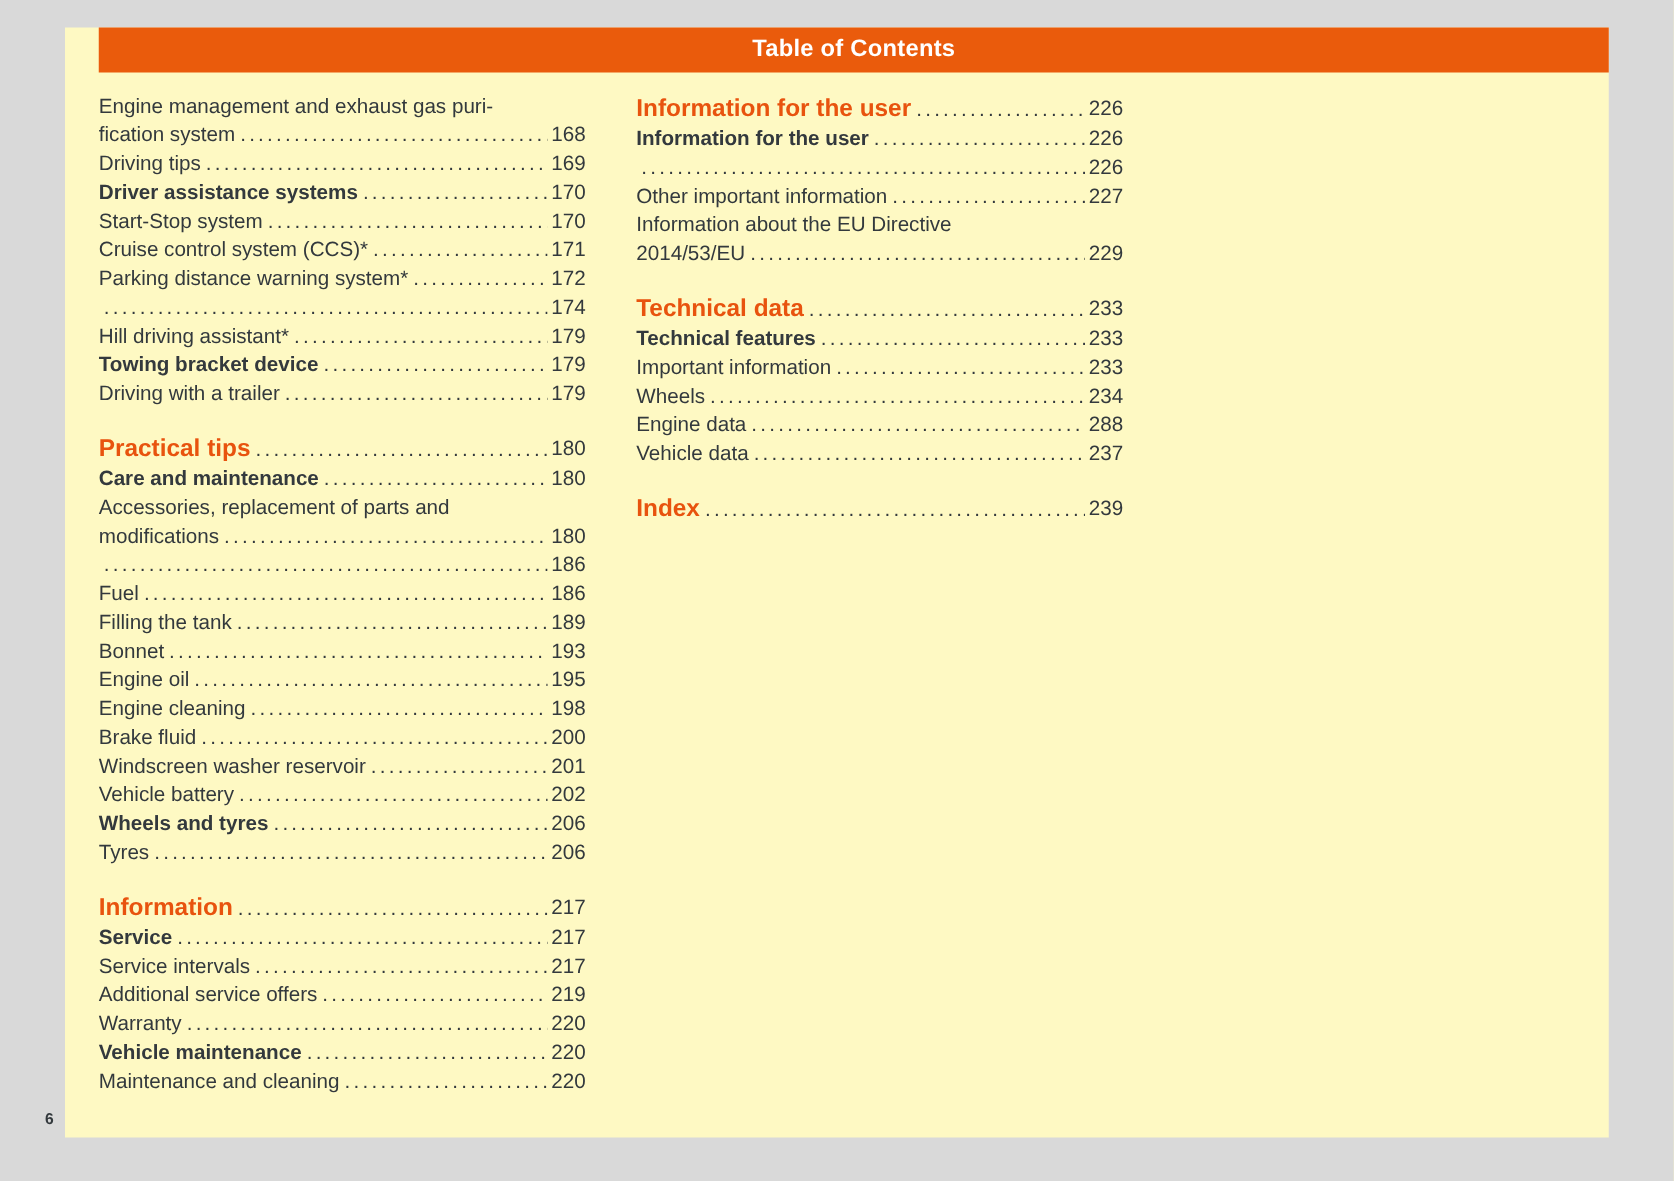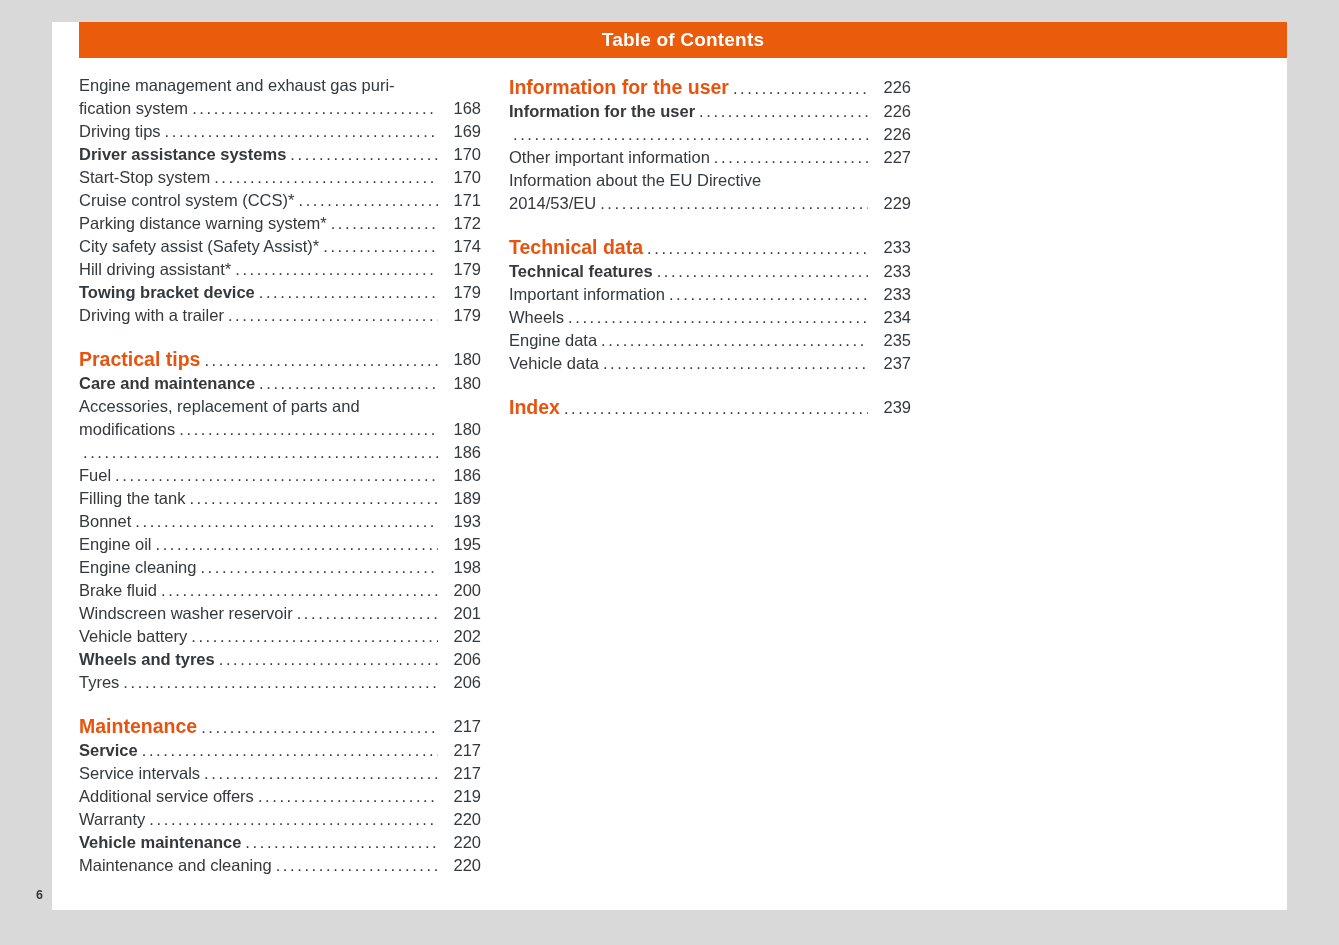--- a/index.html
+++ b/index.html
@@ -12,21 +12,21 @@
     background: #d9d9d9;
     font-family: "Liberation Sans", sans-serif;
     overflow: hidden;
   }
   .page {
     position: absolute;
     left: 52px;
     top: 22px;
     width: 1235px;
     height: 888px;
-    background: #ffffff;
+    background: #fef9c3;
   }
   .toc-banner {
     position: absolute;
     left: 27px;
     top: 0px;
     width: 1208px;
     height: 36px;
     background: #ea5b0c;
     color: #ffffff;
     font-weight: bold;
@@ -66,21 +66,21 @@
     overflow: hidden;
     white-space: nowrap;
     color: #33393d;
     margin: 0 3px 0 4px;
     letter-spacing: 2.6px;
     font-size: 16.5px;
     line-height: 23px;
   }
   .entry .pg {
     width: 40px;
-    text-align: right;
+    text-align: left;
     flex: none;
     font-size: 16.5px;
   }
   .entry.level-bold .txt {
     font-weight: bold;
   }
   .entry.level-section .txt {
     color: #e8530e;
     font-weight: bold;
     font-size: 19.5px;
@@ -146,21 +146,20 @@
           <span class="txt">Cruise control system (CCS)*</span>
           <span class="leader">............................................................</span>
           <span class="pg">171</span>
         </div>
         <div class="entry">
           <span class="txt">Parking distance warning system*</span>
           <span class="leader">............................................................</span>
           <span class="pg">172</span>
         </div>
         <div class="entry">
-          <span class="txt">City safety assist (Safety Assist)*</span>
           <span class="leader">............................................................</span>
           <span class="pg">174</span>
         </div>
         <div class="entry">
           <span class="txt">Hill driving assistant*</span>
           <span class="leader">............................................................</span>
           <span class="pg">179</span>
         </div>
         <div class="entry level-bold">
           <span class="txt">Towing bracket device</span>
@@ -238,21 +237,21 @@
           <span class="leader">............................................................</span>
           <span class="pg">206</span>
         </div>
         <div class="entry">
           <span class="txt">Tyres</span>
           <span class="leader">............................................................</span>
           <span class="pg">206</span>
         </div>
         <div class="gap"></div>
         <div class="entry level-section">
-          <span class="txt">Maintenance</span>
+          <span class="txt">Information</span>
           <span class="leader">............................................................</span>
           <span class="pg">217</span>
         </div>
         <div class="entry level-bold">
           <span class="txt">Service</span>
           <span class="leader">............................................................</span>
           <span class="pg">217</span>
         </div>
         <div class="entry">
           <span class="txt">Service intervals</span>
@@ -323,21 +322,21 @@
           <span class="pg">233</span>
         </div>
         <div class="entry">
           <span class="txt">Wheels</span>
           <span class="leader">............................................................</span>
           <span class="pg">234</span>
         </div>
         <div class="entry">
           <span class="txt">Engine data</span>
           <span class="leader">............................................................</span>
-          <span class="pg">235</span>
+          <span class="pg">288</span>
         </div>
         <div class="entry">
           <span class="txt">Vehicle data</span>
           <span class="leader">............................................................</span>
           <span class="pg">237</span>
         </div>
         <div class="gap"></div>
         <div class="entry level-section">
           <span class="txt">Index</span>
           <span class="leader">............................................................</span>

